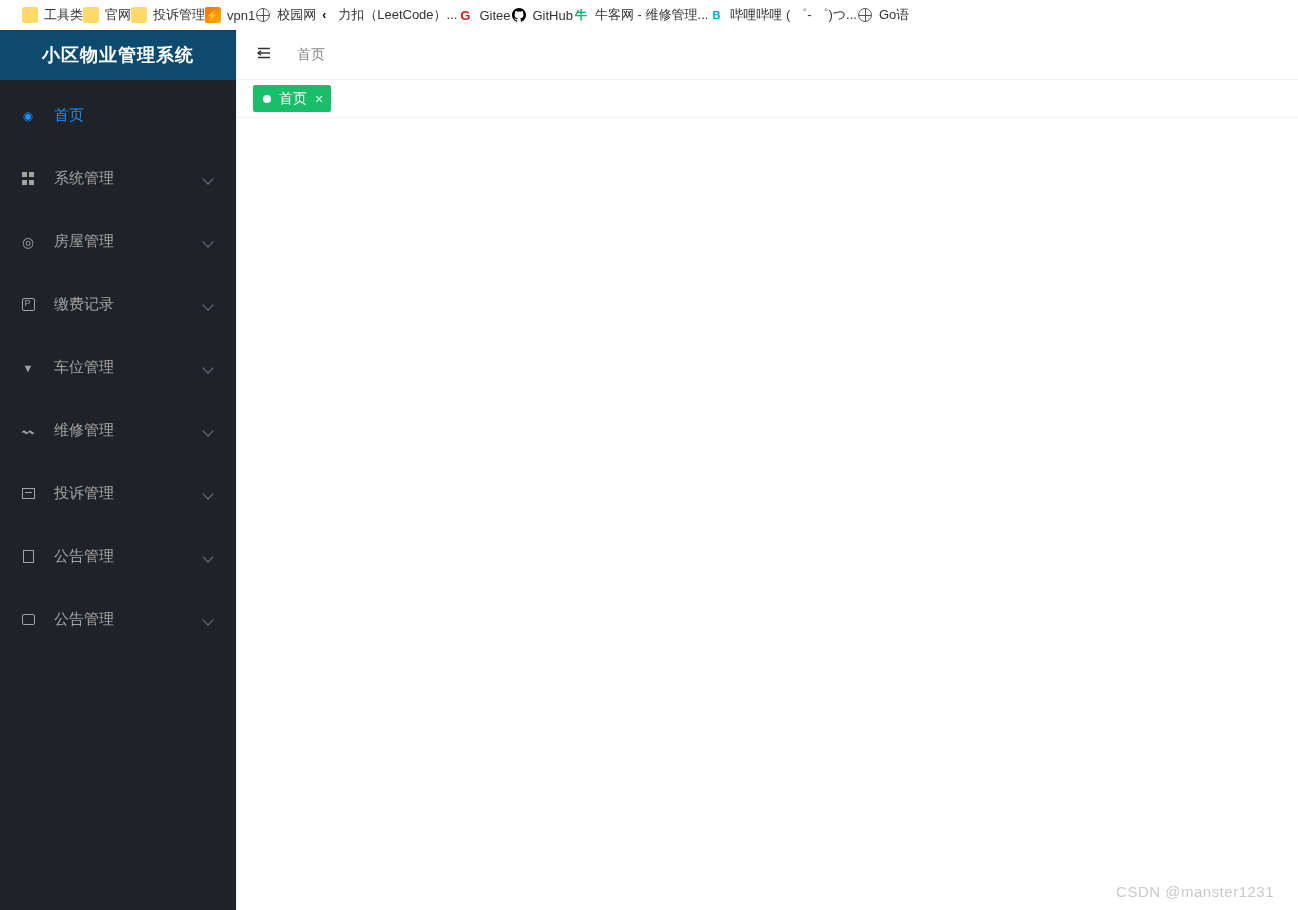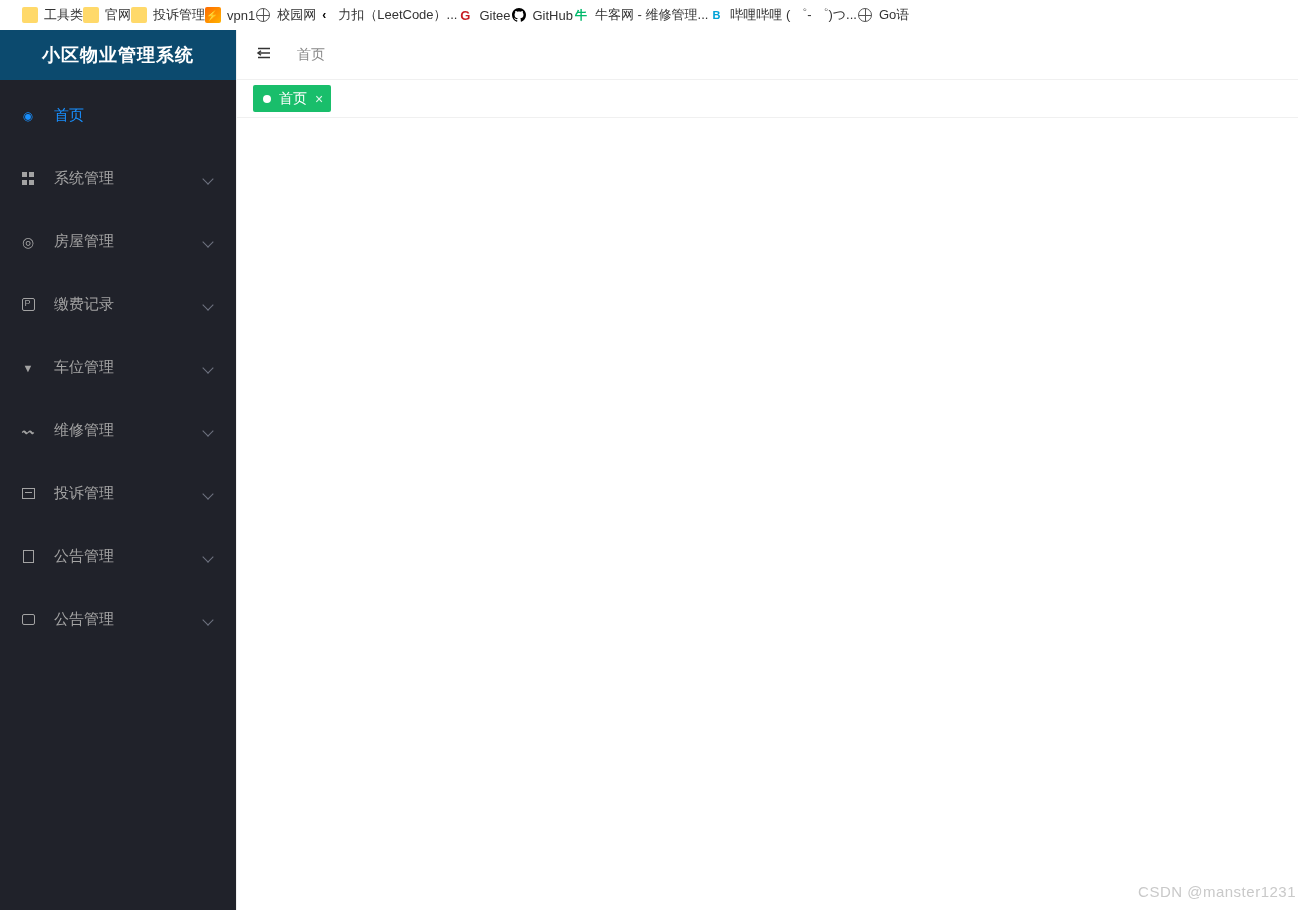--- a/index.html
+++ b/index.html
@@ -135,21 +135,21 @@
       padding: 0 8px 0 10px;
       font-size: 14px;
       gap:8px;
     }
     .tab{ background:#19be6b; }
     .tab .dot{ width:8px; height:8px; border-radius:50%; background:#fff; display:inline-block;}
     .tab .close{ font-size:14px; line-height:1; opacity:.85; cursor:pointer;}
 
     .content { padding: 26px 36px; font-size: 30px; color:#000; }
     .watermark {
-      position: absolute; right: 2px; bottom: 10px;
+      position: absolute; right: 24px; bottom: 10px;
       color: #c9c9c9; font-size: 15px; letter-spacing:.5px;
     }
   </style>
 </head>
 <body>
 
 <div class="bookmark-bar" id="bookmark-bar">
     <span class="bookmark-item">
       <span class="bm-icon folder-icon"></span>
       <span>工具类</span>

